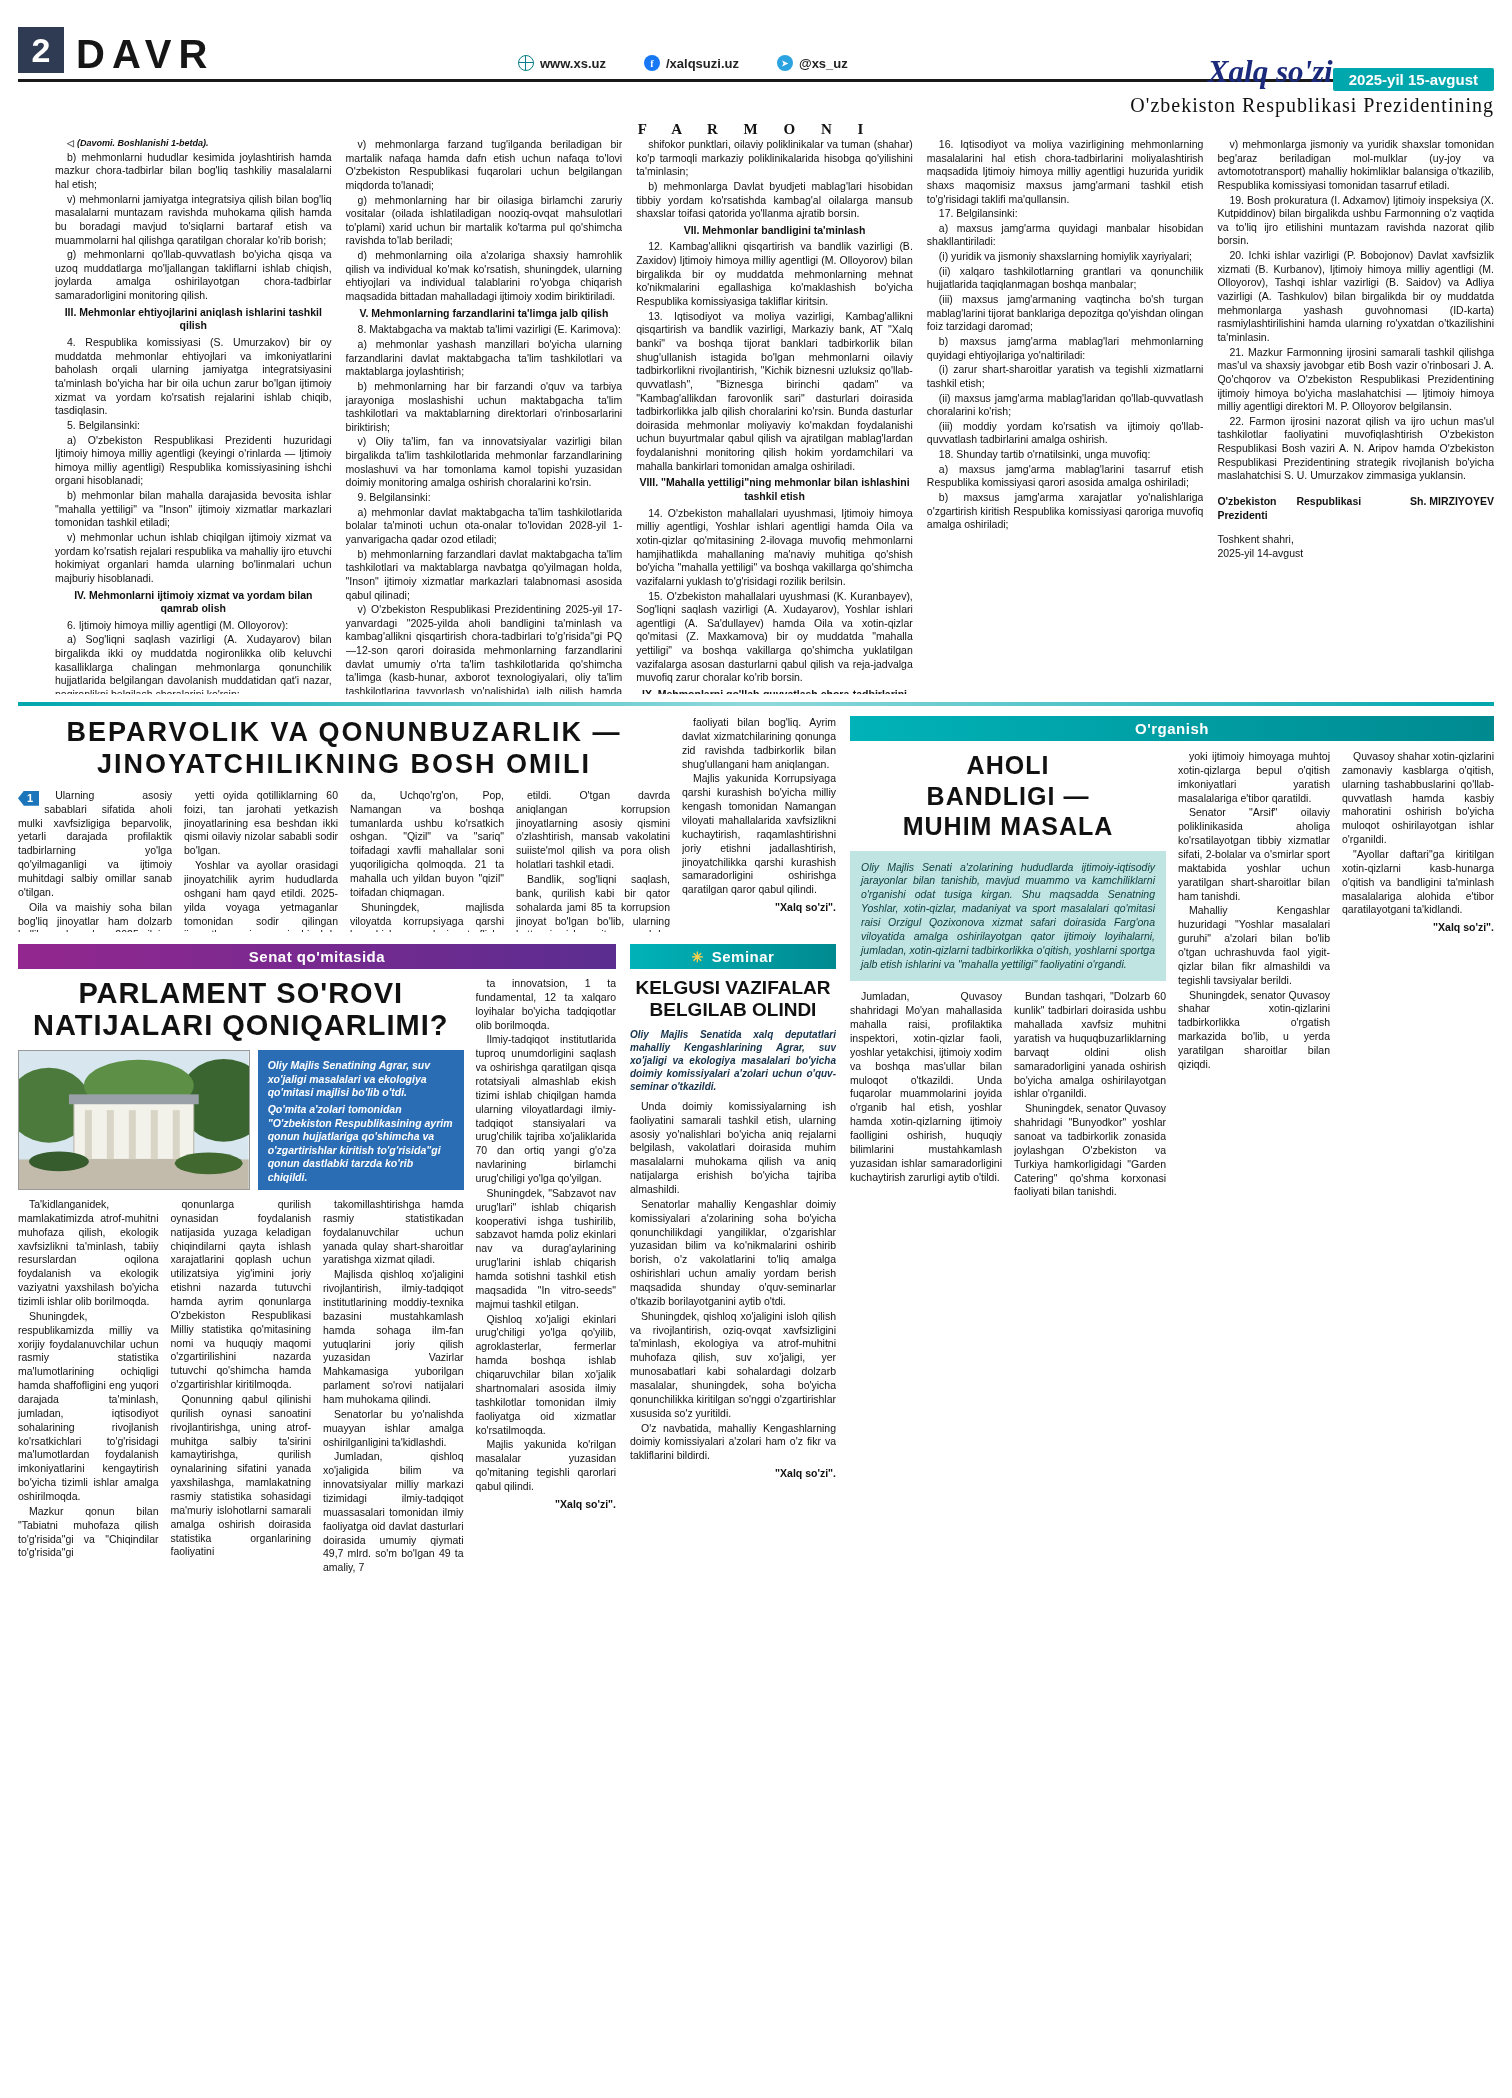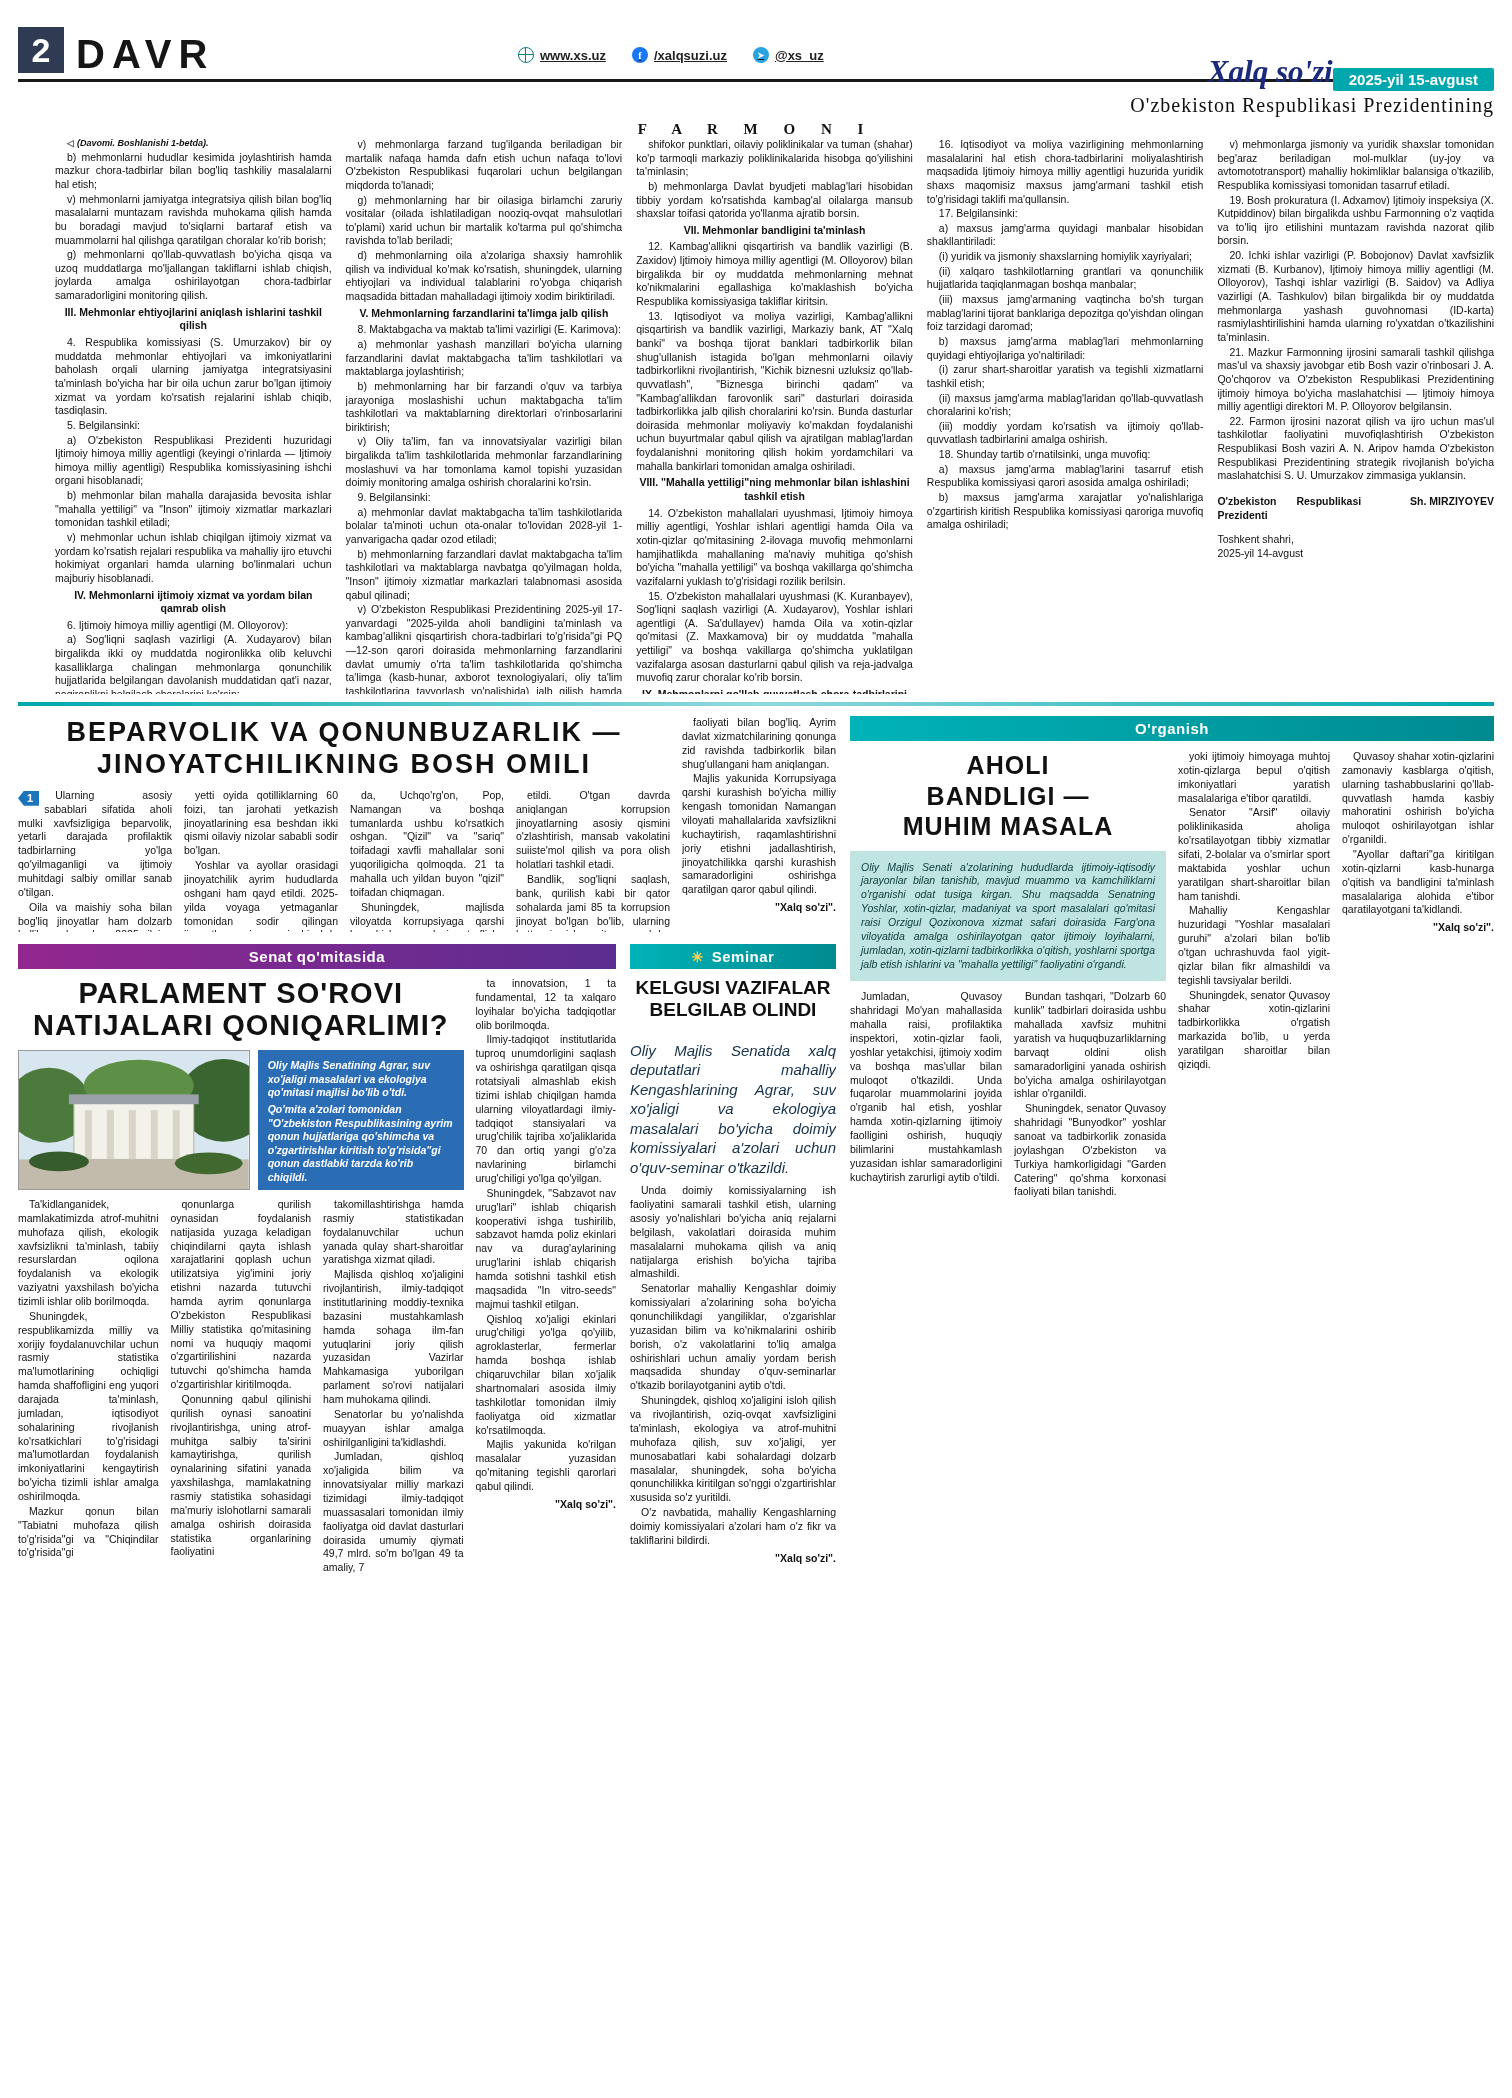--- a/index.html
+++ b/index.html
@@ -4,21 +4,21 @@
 <style>
   * { margin:0; padding:0; box-sizing:border-box; }
   html,body { background:#fff; }
   body { font-family:"Liberation Sans", sans-serif; color:#111; }
   .page { width:1512px; height:2098px; margin:0 auto; background:#fff; padding:24px 18px 0 18px; overflow:hidden; position:relative; }
 
   
   .masthead { position:relative; height:58px; border-bottom:3px solid #1a1a1a; }
   .page-num { position:absolute; left:0; bottom:6px; width:46px; height:46px; background:#2f3b52; color:#fff; font-weight:bold; font-size:34px; display:flex; align-items:center; justify-content:center; }
   .section-name { position:absolute; left:58px; bottom:2px; font-size:40px; font-weight:bold; letter-spacing:7px; color:#161616; }
-  .contacts { position:absolute; left:500px; bottom:16px; display:flex; gap:26px; align-items:center; font-size:13px; font-weight:bold; color:#222;text-decoration:underline; }
+  .contacts { position:absolute; left:500px; bottom:8px; display:flex; gap:38px; align-items:center; font-size:13px; font-weight:bold; color:#222; }
   .contact { display:flex; align-items:center; gap:6px; }
   .cicon { width:16px; height:16px; border-radius:50%; display:inline-flex; align-items:center; justify-content:center; color:#fff; font-size:10px; font-weight:bold; }
   .globe { border:1.6px solid #0a7f8a; color:#0a7f8a; background:
       linear-gradient(#0a7f8a,#0a7f8a) center/100% 1.4px no-repeat,
       linear-gradient(#0a7f8a,#0a7f8a) center/1.4px 100% no-repeat; }
   .fb { background:#1877f2; font-family:"Liberation Serif",serif; }
   .tg { background:#2aa3e0; font-size:8px; }
   .brand { position:absolute; right:0; bottom:-12px; display:flex; flex-direction:row; align-items:flex-end; }
   .brand-name { font-family:"Liberation Serif", serif; font-style:italic; font-weight:bold; font-size:31px; color:#1b2a7b; line-height:1; margin-bottom:4px; }
   .brand-date { background:#00a7ad; color:#fff; font-weight:bold; font-size:15px; padding:3px 16px; border-radius:2px; }
@@ -74,21 +74,21 @@
   .senate-photo-row { grid-column:1/4; grid-row:3; display:flex; gap:8px; }
   .senate-photo { flex:0 0 52%; border:1px solid #999; }
   .senate-photo svg { display:block; width:100%; height:100%; }
   .lead-box { flex:1; background:#2a6db5; color:#fff; font-style:italic; font-weight:bold; font-size:10.5px; line-height:1.3; padding:9px 10px; overflow:hidden; }
   .lead-box p { margin-bottom:3px; }
   .senate-col { grid-row:4; overflow:hidden; }
   .senate-col4 { grid-column:4; grid-row:2/5; overflow:hidden; }
 
   
   .seminar-headline { font-size:19px; font-weight:900; line-height:1.18; text-align:center; margin:8px 2px 6px 2px; white-space:pre-line; }
-  .seminar-intro { font-size:15px; font-style:italic; font-weight:normal; color:#16324a; line-height:1.3; margin-bottom:7px; text-align:justify;margin-top:13px; }
+  .seminar-intro { font-size:10px; font-style:italic; font-weight:bold; color:#16324a; line-height:1.3; margin-bottom:7px; text-align:justify; }
   .seminar-body { flex:1; overflow:hidden; }
 
   
   .art-study { display:grid; grid-template-columns:repeat(4,1fr); grid-template-rows:auto auto auto 1fr; gap:9px 12px; }
   .study-banner { grid-column:1/5; }
   .study-headline { grid-column:1/3; grid-row:2; font-size:25px; font-weight:900; line-height:1.22; text-align:center; white-space:pre-line; letter-spacing:1px; align-self:center; }
   .study-intro { grid-column:1/3; grid-row:3; background:#bfe4e2; color:#0b3b3b; font-style:italic; font-size:10.5px; line-height:1.32; padding:10px 11px; text-align:justify; }
   .study-colA { grid-column:1; grid-row:4; }
   .study-colB { grid-column:2; grid-row:4; }
   .study-colC { grid-column:3; grid-row:2/5; }

